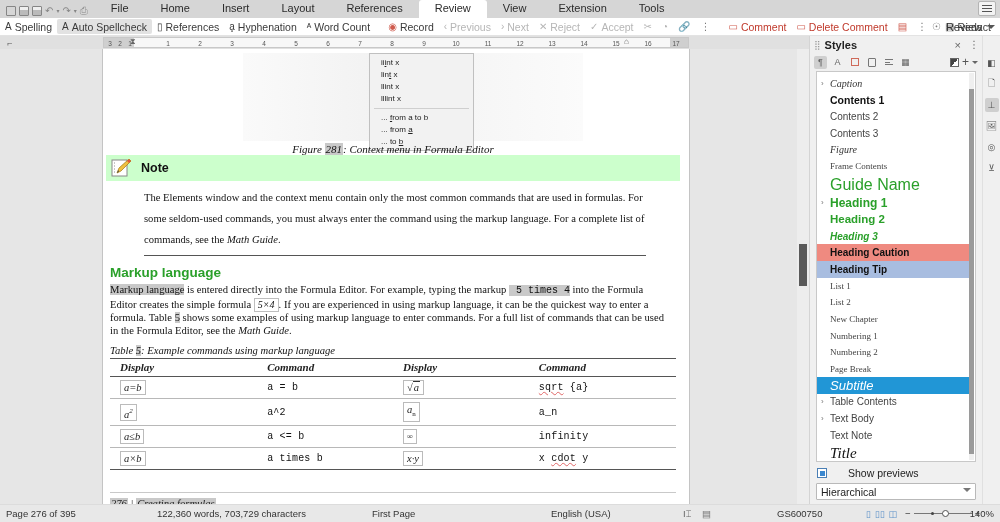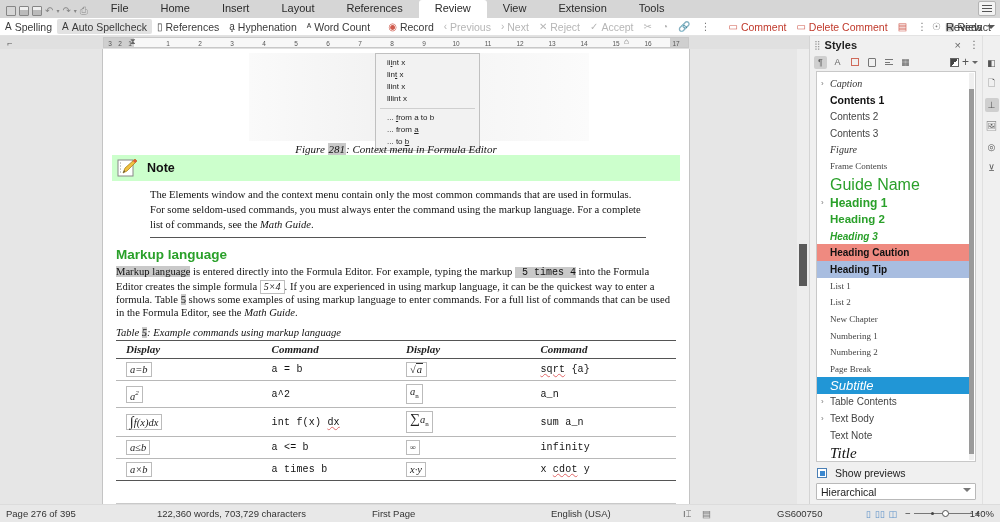--- a/index.html
+++ b/index.html
@@ -55,42 +55,42 @@
   .rulerstrip { position:absolute; left:103px; top:1px; height:11px; width:586px;
                 background:#f7f7f7; border:1px solid #c8c8c8; overflow:hidden; }
   .rmargin { position:absolute; top:0; bottom:0; background:#cfcfcf; }
   .rtick { position:absolute; top:0; font-size:6.5px; color:#555; line-height:11px; transform:translateX(-50%); }
   .ind { position:absolute; top:0; font-size:8px; color:#666; }
 
   
   .pagewrap { position:absolute; left:0; right:12px; top:13px; bottom:0; overflow:hidden; background:#e6e6e6; }
   .page { position:absolute; left:103px; top:0; width:586px; height:470px; background:#fff;
           box-shadow:0 0 0 1px #c4c4c4; }
-  .pagebody { position:absolute; left:9px; right:9px; top:4px; }
+  .pagebody { position:absolute; left:3px; right:9px; top:4px; }
 
   
   .figblock { position:relative; height:100px; }
   .figimg { position:absolute; left:137px; top:0; width:340px; height:88px;
             background:linear-gradient(90deg,#fafafa,#f2f2f2 40%,#fbfbfb); }
   .ctxmenu { position:absolute; left:263px; top:0px; width:105px; background:#f2f2f2;
              border:1px solid #c0c0c0; font-size:8px; color:#222; padding:3px 0 2px 0; }
   .ctxmenu .mi { padding:1px 6px 1px 11px; white-space:nowrap; line-height:10px; }
   .ctxmenu .mi u { text-decoration:underline; }
   .ctxsep { height:1px; background:#cfcfcf; margin:3px 4px; }
   .figcap { position:absolute; left:0; right:0; top:90px; text-align:center;
             font-family:"Liberation Serif", serif; font-style:italic; font-size:11px; color:#111; }
   .figcap .num { background:#c9c9c9; padding:0 1px; font-style:italic; }
 
   
   .notebox { border:0; margin-top:2px; }
   .notehdr { background:#ccffcc; height:26px; display:flex; align-items:center; padding-left:5px; gap:9px; }
   .noteicon { width:21px; height:19px; position:relative; }
   .notetitle { font-weight:bold; font-size:12.5px; color:#111; font-family:"Liberation Sans", sans-serif; }
   .notebody { padding:6px 34px 4px 38px; font-family:"Liberation Serif", serif; font-size:10.6px;
-              line-height:15px; color:#111; }
+              line-height:21px; color:#111; }
   .noteline { border-top:1px solid #555; margin:1px 34px 0 38px; }
 
   h2.mk { font-family:"Liberation Sans", sans-serif; font-weight:bold; font-size:13.5px;
           color:#2aa02a; margin:9px 0 4px 4px; }
   .para { font-family:"Liberation Serif", serif; font-size:10.6px; line-height:12.6px;
           color:#111; margin:0 9px 0 4px; text-align:left; }
   .hl { background:#c9c9c9; }
   .mono { font-family:"Liberation Mono", monospace; font-size:10px;padding-left:7px; }
   .mbox { border:1px solid #bdbdbd; background:#fff; padding:0 3px; display:inline-block;
           font-family:"Liberation Serif", serif; font-style:italic; font-size:10px; }
@@ -145,21 +145,21 @@
   .stylelist { flex:1; margin:0 6px; background:#fff; border:1px solid #c8c8c8;
                position:relative; overflow:hidden; }
   .sl-inner { position:absolute; left:0; right:6px; top:0; bottom:0; padding:3px 0; }
   .srow { display:flex; align-items:center; height:16.6px; padding-left:4px; white-space:nowrap; }
   .exp { width:9px; font-size:8px; color:#777; flex:none; }
   .slabel { font-size:10px; color:#333; }
   .sl-scroll { position:absolute; right:1px; top:1px; bottom:1px; width:5px; background:#efefef; }
   .sl-scroll i { position:absolute; left:0; width:5px; top:16px; bottom:6px; background:#9a9a9a; display:block; }
 
   .sbfoot { padding:3px 6px 4px 6px; }
-  .chkrow { display:flex; align-items:center; gap:8px; padding:2px 0 4px 1px; }
+  .chkrow { display:flex; align-items:center; gap:21px; padding:2px 0 4px 1px; }
   .chk { width:10px; height:10px; border:1px solid #4a7fb5; background:#fff; display:flex;
          align-items:center; justify-content:center; }
   .chk i { width:5px; height:5px; background:#3a87cf; display:block; }
   .chklab { font-size:10.5px; color:#222; }
   .selwrap { position:relative; }
   select.hier { width:100%; height:17px; font-size:10.5px; font-family:"Liberation Sans", sans-serif;
                 border:1px solid #b9b9b9; background:#fff; color:#222; padding:0 14px 0 4px;
                 -webkit-appearance:none; appearance:none; border-radius:1px; }
   .selarrow { position:absolute; right:5px; top:5px; width:0;height:0;
               border-left:4px solid transparent;border-right:4px solid transparent;border-top:4px solid #777; }
@@ -419,26 +419,20 @@
                   <td><span class="fbox">√<span style="border-top:1px solid #333;padding:0 1px"><i>a</i></span></span></td>
                   <td class="cmd"><span class="sp">sqrt</span> {a}</td>
                 </tr>
                 <tr>
                   <td><span class="fbox"><i>a</i><sup>2</sup></span></td>
                   <td class="cmd">a^2</td>
                   <td><span class="fbox"><i>a</i><sub>n</sub></span></td>
                   <td class="cmd">a_n</td>
                 </tr>
                 <tr>
-                  <td><span class="fbox"><span class="big">∫</span><i>f</i>(<i>x</i>)<i>dx</i></span></td>
-                  <td class="cmd">int f(x) <span class="sp">dx</span></td>
-                  <td><span class="fbox"><span class="big">∑</span><i>a</i><sub>n</sub></span></td>
-                  <td class="cmd">sum a_n</td>
-                </tr>
-                <tr>
                   <td><span class="fbox"><i>a</i>≤<i>b</i></span></td>
                   <td class="cmd">a &lt;= b</td>
                   <td><span class="fbox" style="font-size:8px">∞</span></td>
                   <td class="cmd">infinity</td>
                 </tr>
                 <tr>
                   <td><span class="fbox"><i>a</i>×<i>b</i></span></td>
                   <td class="cmd">a times b</td>
                   <td><span class="fbox"><i>x</i>·<i>y</i></span></td>
                   <td class="cmd">x <span class="sp">cdot</span> y</td>

